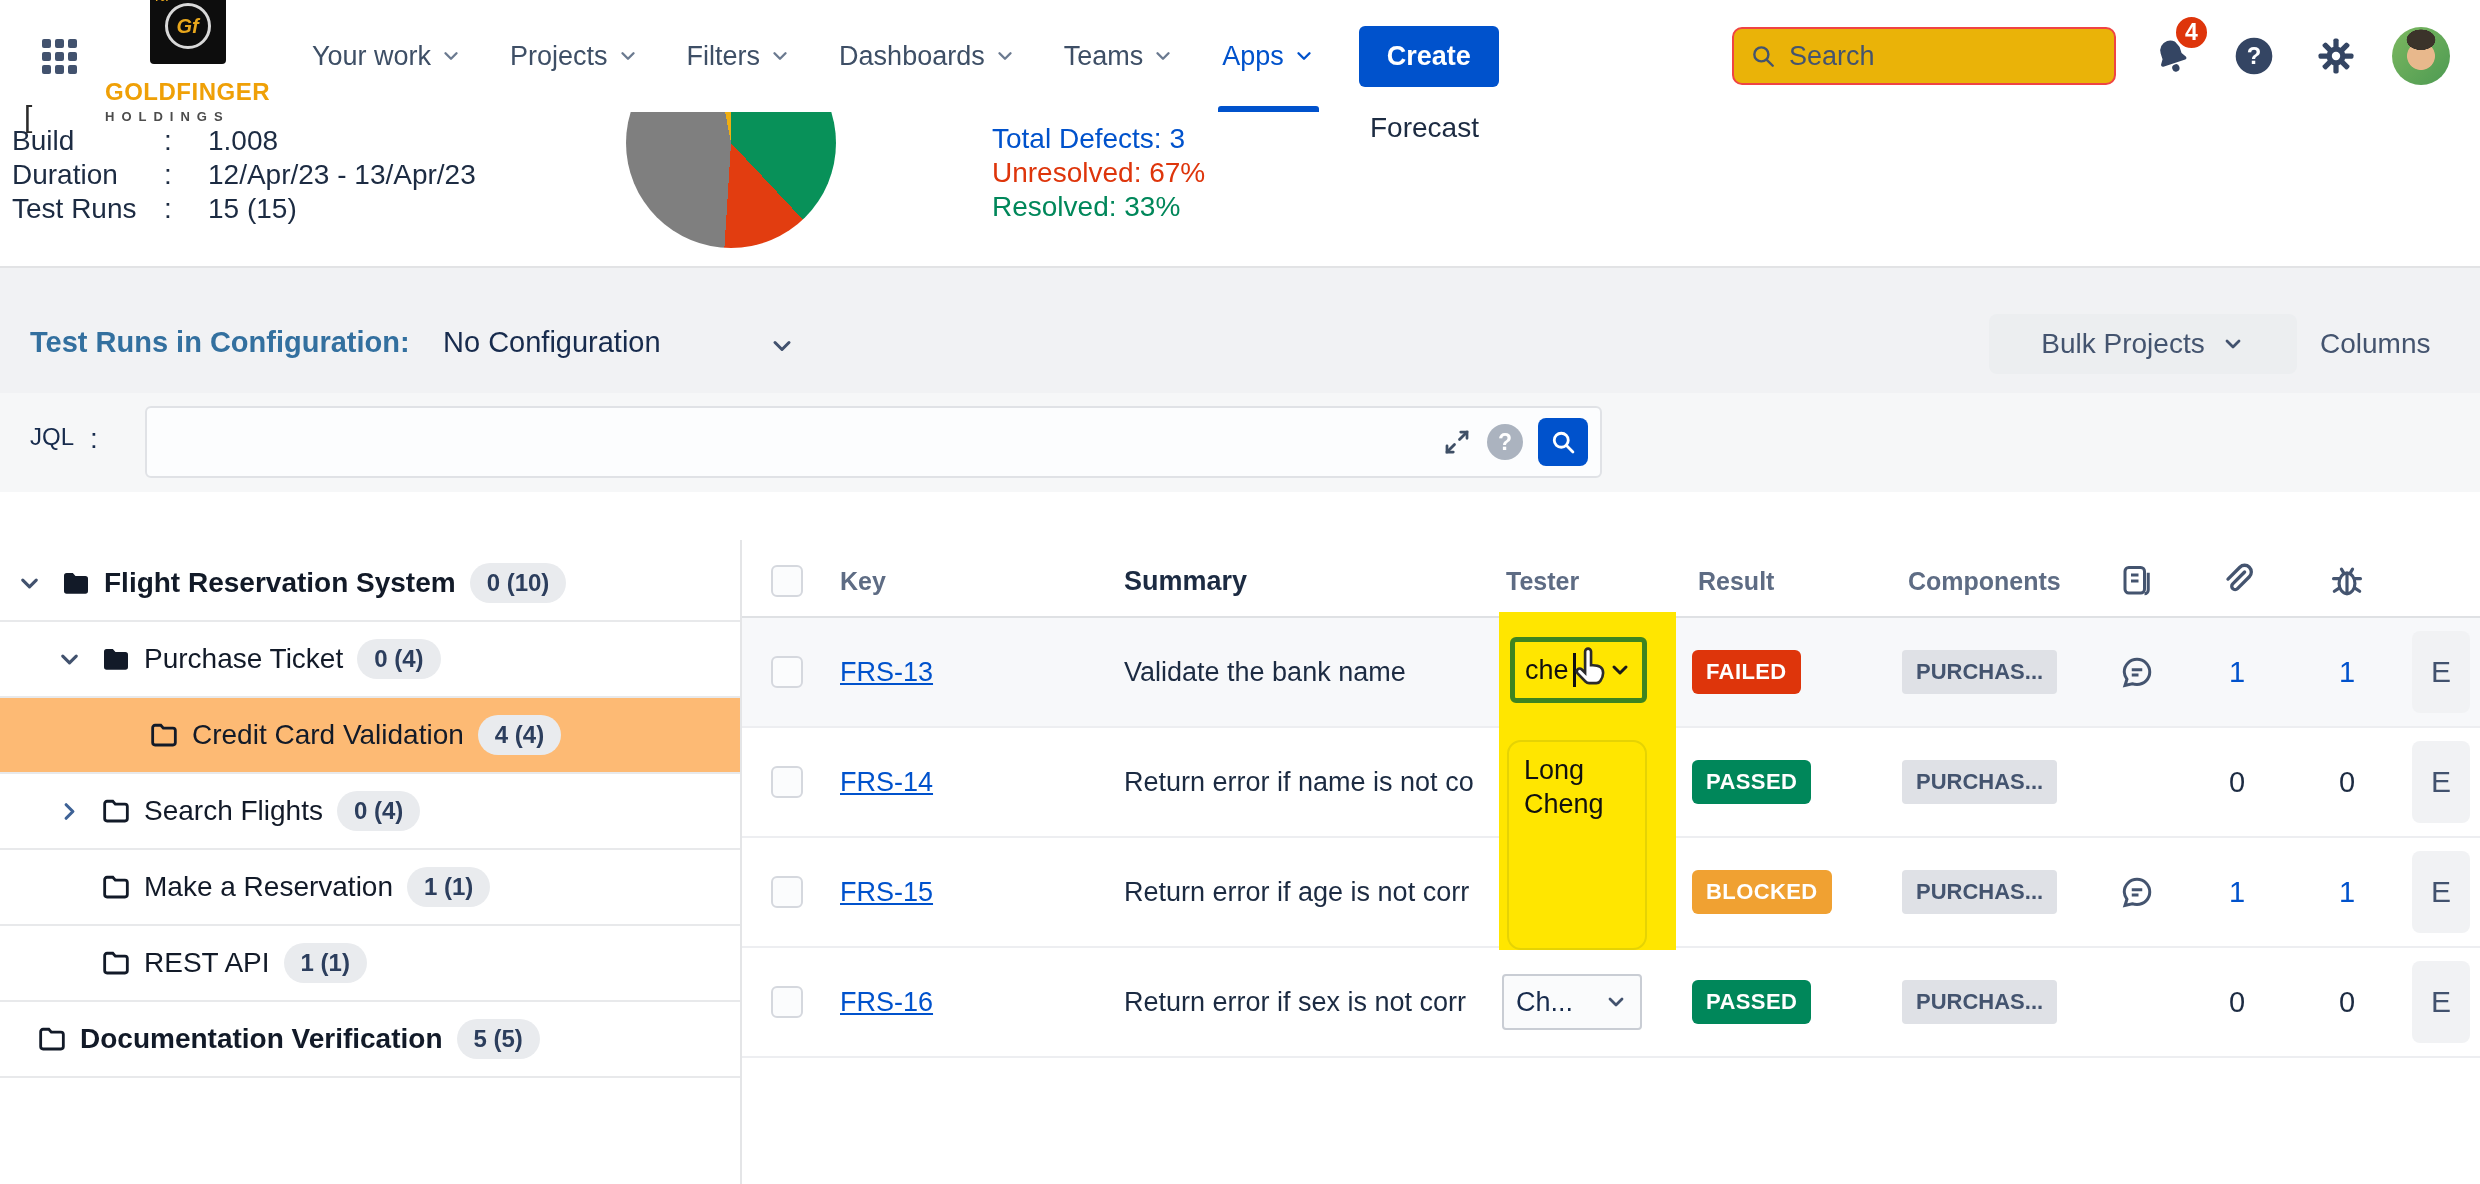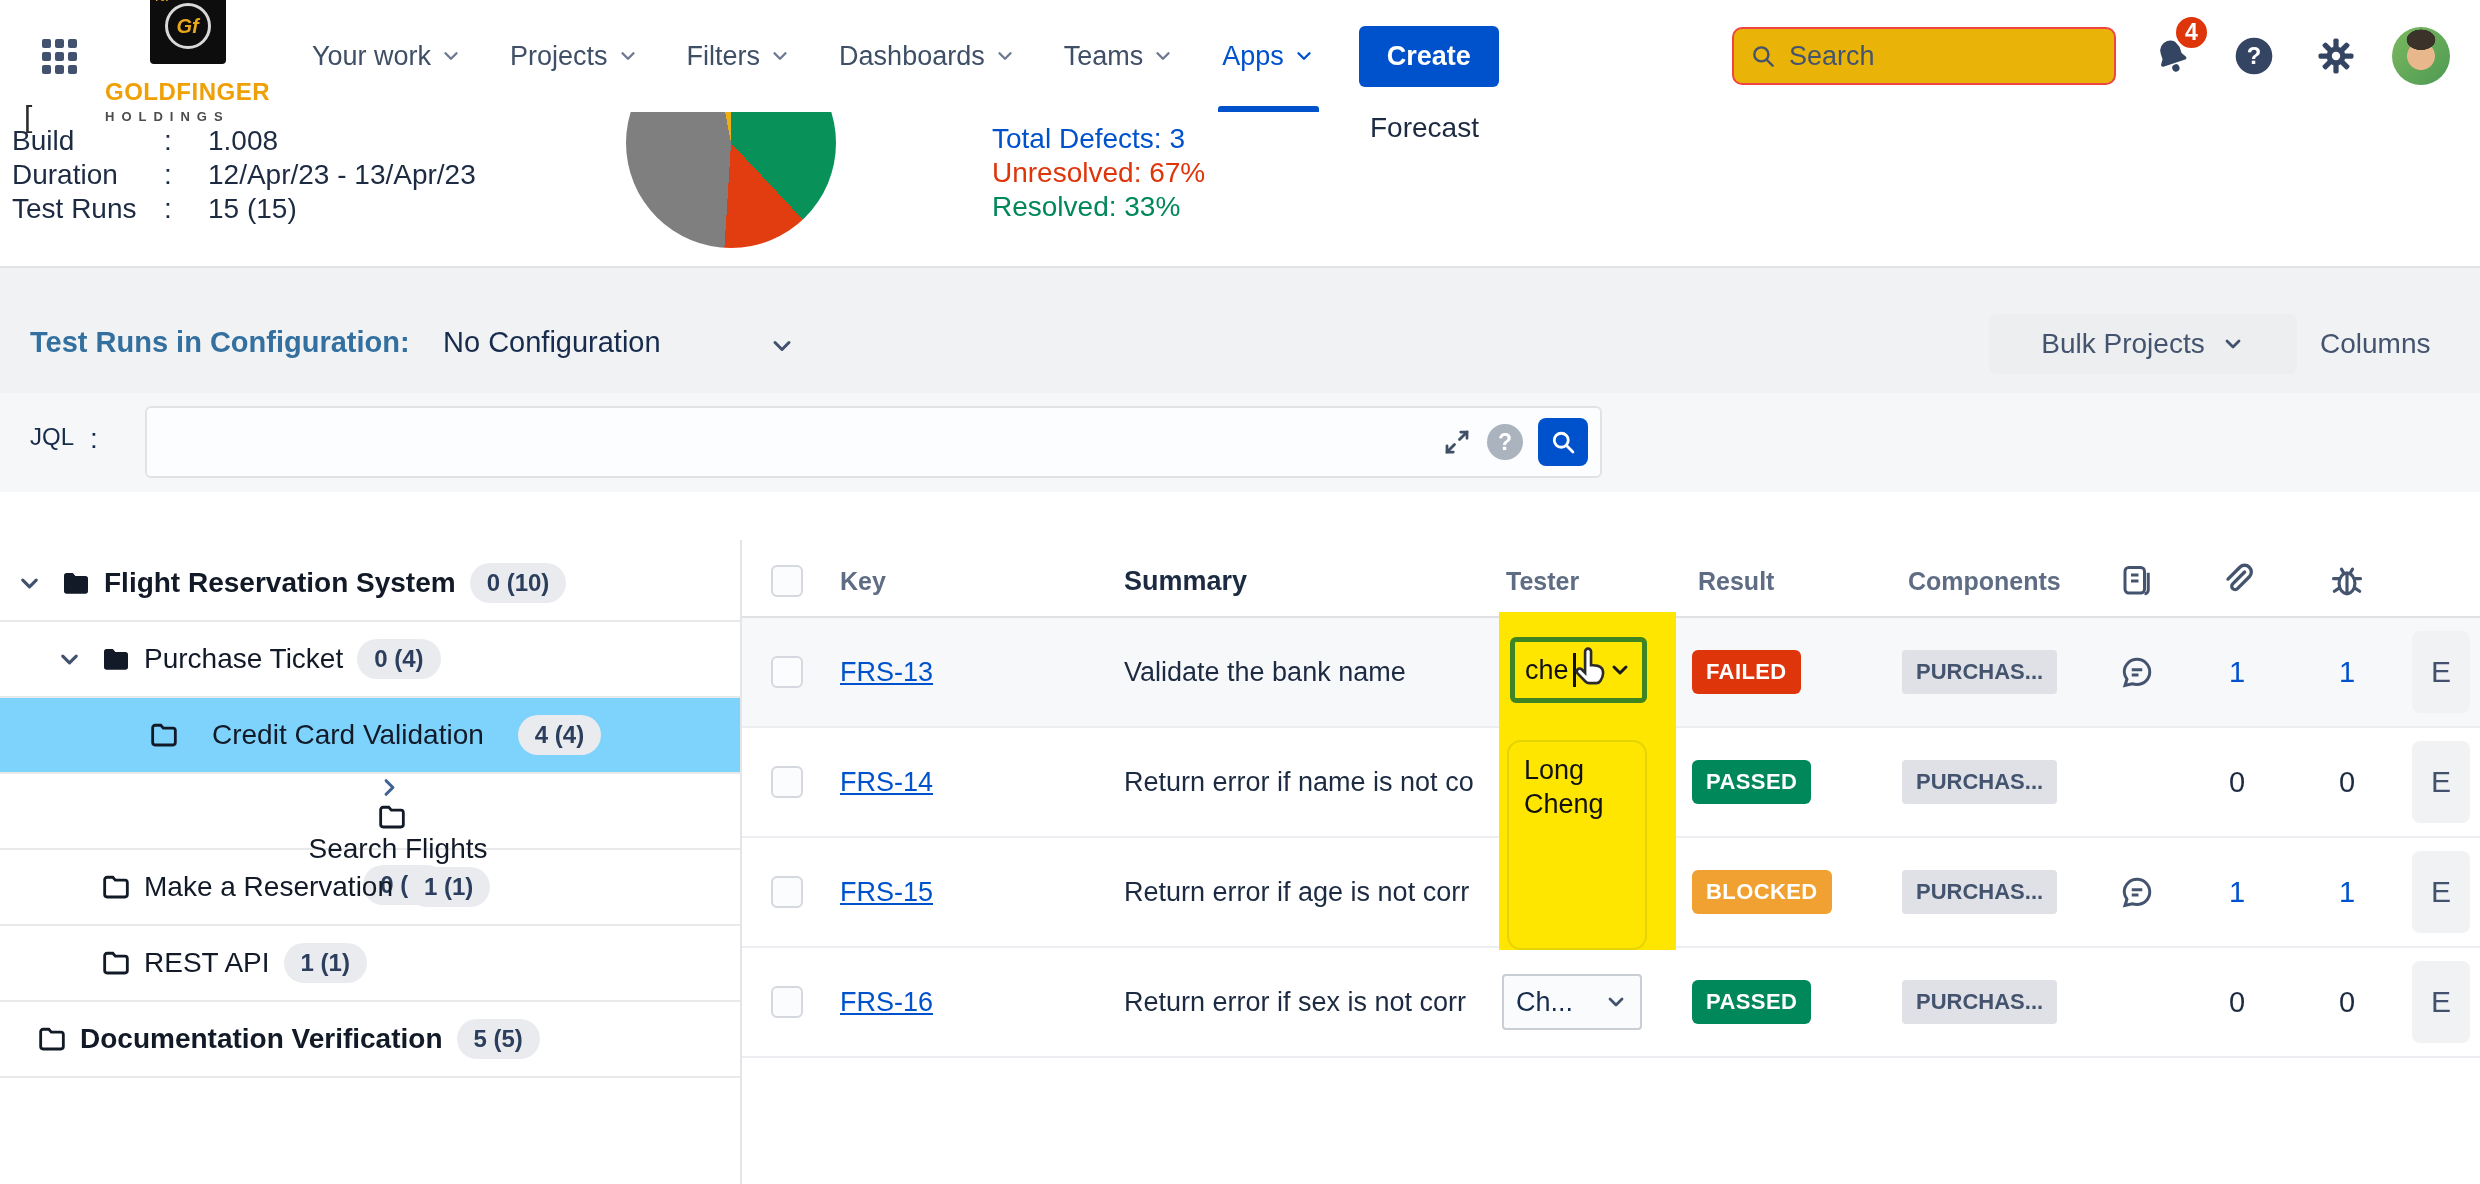--- a/index.html
+++ b/index.html
@@ -56,21 +56,21 @@
   .jql-text { flex:1; font-size:27px; color:#172b4d; cursor:text; height:100%; }
   .help-circle { width:36px; height:36px; border-radius:50%; background:#abb3bf; color:#fff; font-size:23px; font-weight:700; display:flex; align-items:center; justify-content:center; cursor:pointer; }
   .jql-search-btn { width:50px; height:48px; background:#0052cc; border:none; border-radius:8px; display:flex; align-items:center; justify-content:center; cursor:pointer; }
 
   
   .main { position:absolute; top:492px; bottom:0; left:0; right:0; background:#fff; }
   .vline { position:absolute; left:740px; top:48px; bottom:0; width:2px; background:#e4e5e7; }
 
   .tree { position:absolute; left:0; top:54px; width:740px; }
   .tree-row { height:76px; display:flex; align-items:center; border-bottom:2px solid #e8e9eb; cursor:pointer; background:#fff; }
-  .tree-row.selected { background:#7dd3fc;gap:20px; }
+  .tree-row.selected { background:#fdba74; }
   .chev { width:44px; display:flex; align-items:center; }
   .folder { width:44px; display:flex; align-items:center; }
   .tree-label { font-size:28px; color:#121a28; white-space:nowrap; }
   .tree-row.bold .tree-label { font-weight:700; }
   .tree-badge { background:#e9ebee; color:#2c3e5d; font-weight:700; font-size:24px; padding:6px 17px; border-radius:22px; margin-left:14px; }
 
   .table { position:absolute; left:742px; right:0; top:54px; }
   .trow { display:grid; grid-template-columns:90px 280px 390px 190px 210px 190px 90px 110px 110px 1fr; align-items:center; }
   .thead { height:72px; border-bottom:2px solid #dfe1e4; color:#5e6c84; font-size:25px; font-weight:600; }
   .tbody-row { height:110px; border-bottom:2px solid #edeef1; background:#fff; }
@@ -313,21 +313,21 @@
 
     <span class="folder folder-outline">
       <svg width="32" height="32" viewBox="0 0 24 24">
             <path d="M3.5 6.5a1.8 1.8 0 0 1 1.8-1.8h4.3l1.9 2.2h7.2a1.8 1.8 0 0 1 1.8 1.8v9a1.8 1.8 0 0 1-1.8 1.8H5.3a1.8 1.8 0 0 1-1.8-1.8z" fill="none" stroke="#121a28" stroke-width="2.1"></path>
           </svg>
     </span>
     <span class="tree-label">Credit Card Validation</span>
     <span class="tree-badge">4 (4)</span>
   </div>
 
-  <div class="tree-row" style="padding-left: 56px; flex-direction: column;">
+  <div class="tree-row" style="padding-left: 56px;">
 
     <span class="chev chev-right">
       <svg width="27" height="27" viewBox="0 0 24 24">
             <path d="M9 6l6 6-6 6" fill="none" stroke="#3e6296" stroke-width="2.8" stroke-linecap="round" stroke-linejoin="round"></path>
           </svg>
     </span>
 
     <span class="folder folder-outline">
       <svg width="32" height="32" viewBox="0 0 24 24">
             <path d="M3.5 6.5a1.8 1.8 0 0 1 1.8-1.8h4.3l1.9 2.2h7.2a1.8 1.8 0 0 1 1.8 1.8v9a1.8 1.8 0 0 1-1.8 1.8H5.3a1.8 1.8 0 0 1-1.8-1.8z" fill="none" stroke="#121a28" stroke-width="2.1"></path>

